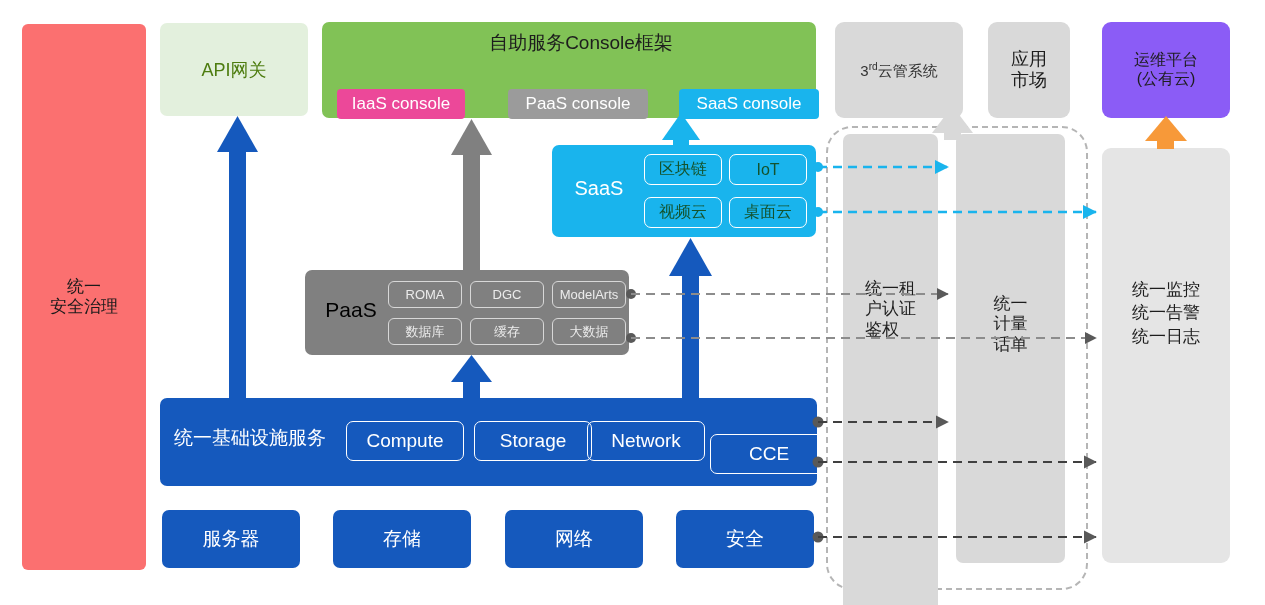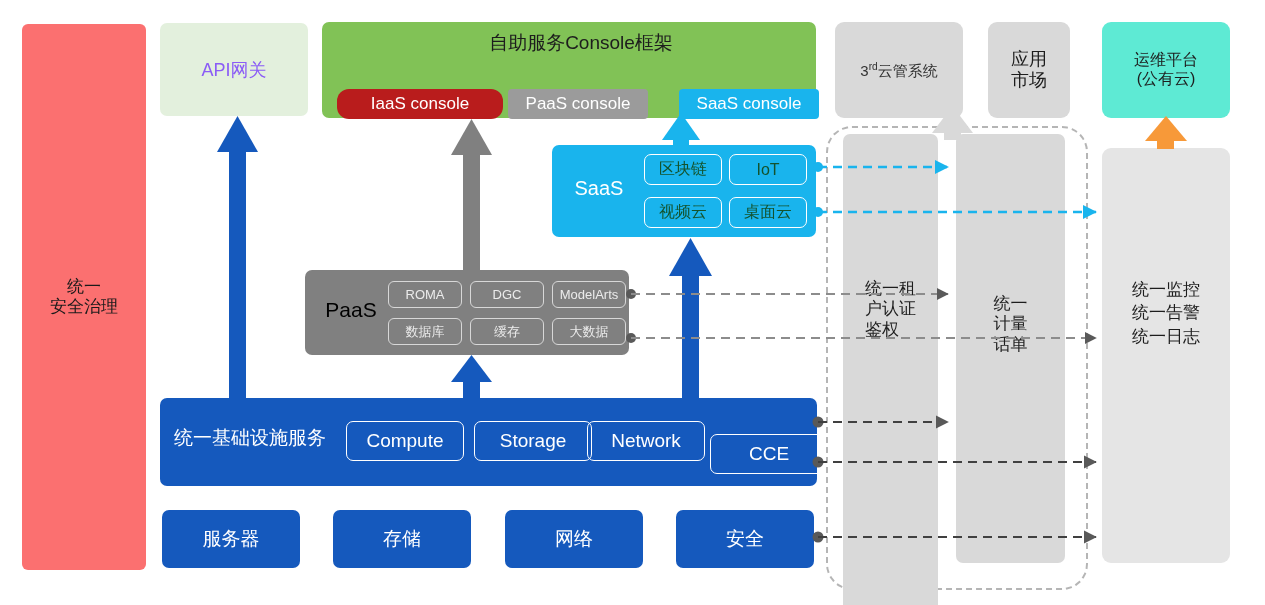--- a/index.html
+++ b/index.html
@@ -20,39 +20,39 @@
   #security-panel{
     left:22px;top:24px;width:124px;height:546px;
     background:#fb7070;border-radius:6px;
     color:#1a1a1a;font-size:17px;
   }
 
   
   #api-gateway{
     left:160px;top:23px;width:148px;height:93px;
     background:#e3f0dd;border-radius:7px;
-    color:#8b5cf6;font-size:18px;
+    color:#4d7c0f;font-size:18px;
   }
 
   
   #console-frame{
     left:322px;top:22px;width:494px;height:96px;
     background:#81c256;border-radius:7px;
     display:block;
   }
   #console-title{
     position:absolute;left:0;right:0;top:8px;
     text-align:center;color:#1d1d1d;font-size:19px;padding-left:24px;
   }
   .console-chip{
     position:absolute;top:65px;height:30px;
     border-radius:4px;color:#ffffff;font-size:17px;
     display:flex;align-items:center;justify-content:center;
   }
-  #chip-iaas{left:15px;width:166px;background:#b91c1c;top:67px;border-radius:12px;}
+  #chip-iaas{left:15px;width:128px;background:#ec4899;top:67px;}
   #chip-paas{left:186px;width:140px;background:#9b9b9b;top:67px;}
   #chip-saas{left:357px;width:140px;background:#19b4ed;top:67px;}
 
   
   #saas-block{
     left:552px;top:145px;width:264px;height:92px;
     background:#19b4ed;border-radius:7px;display:block;
   }
   #saas-label{
     position:absolute;left:12px;top:32px;width:70px;
@@ -123,21 +123,21 @@
   #third-party-box{
     left:835px;top:22px;width:128px;height:96px;
     background:#d9d9d9;border-radius:9px;color:#333;font-size:15px;
   }
   #app-market-box{
     left:988px;top:22px;width:82px;height:96px;
     background:#d9d9d9;border-radius:9px;color:#1d1d1d;font-size:18px;
   }
   #ops-box{
     left:1102px;top:22px;width:128px;height:96px;
-    background:#5eead4;border-radius:9px;color:#1d1d1d;font-size:16px;
+    background:#8b5cf6;border-radius:9px;color:#1d1d1d;font-size:16px;
   }
 
   
   #dashed-group{
     position:absolute;left:826px;top:126px;width:262px;height:464px;
     border:2.5px dashed #b5b5b5;border-radius:26px;
     box-sizing:border-box;
   }
 
   

